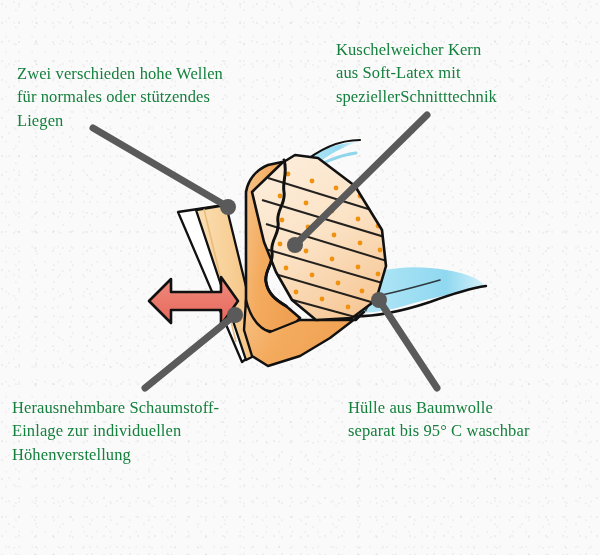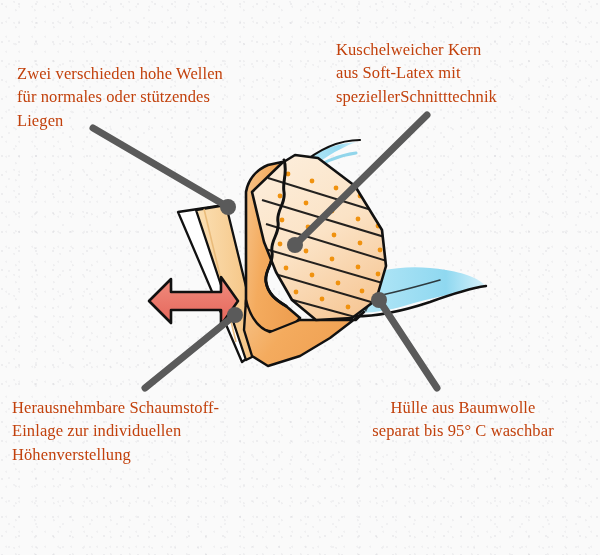--- a/index.html
+++ b/index.html
@@ -24,30 +24,30 @@
       radial-gradient(circle at 12% 22%, rgba(170,170,180,0.16) 0 1px, transparent 1.2px),
       radial-gradient(circle at 62% 8%, rgba(170,170,180,0.13) 0 1px, transparent 1.2px),
       radial-gradient(circle at 83% 61%, rgba(170,170,180,0.14) 0 1px, transparent 1.2px),
       radial-gradient(circle at 34% 78%, rgba(170,170,180,0.12) 0 1px, transparent 1.2px),
       radial-gradient(circle at 48% 44%, rgba(170,170,180,0.12) 0 1px, transparent 1.2px);
     background-size: 17px 19px, 23px 21px, 19px 17px, 27px 23px, 13px 15px;
     pointer-events: none;
   }
   .callout {
     position: absolute;
-    color: #c2410c;
+    color: #15803d;
     font-size: 16.5px;
     line-height: 1.42;
     letter-spacing: 0.1px;
     white-space: pre-line;
   }
   #callout-waves    { left: 17px;  top: 62px;  width: 290px; }
   #callout-core     { left: 336px; top: 38px;  width: 256px; }
   #callout-insert   { left: 12px;  top: 396px; width: 300px; }
-  #callout-cover    { left: 338px; top: 396px; width: 250px; text-align: center; }
+  #callout-cover    { left: 348px; top: 396px; width: 250px; }
 
   #art {
     position: absolute;
     left: 0; top: 0;
     width: 600px;
     height: 555px;
   }
 </style>
 </head>
 <body>

